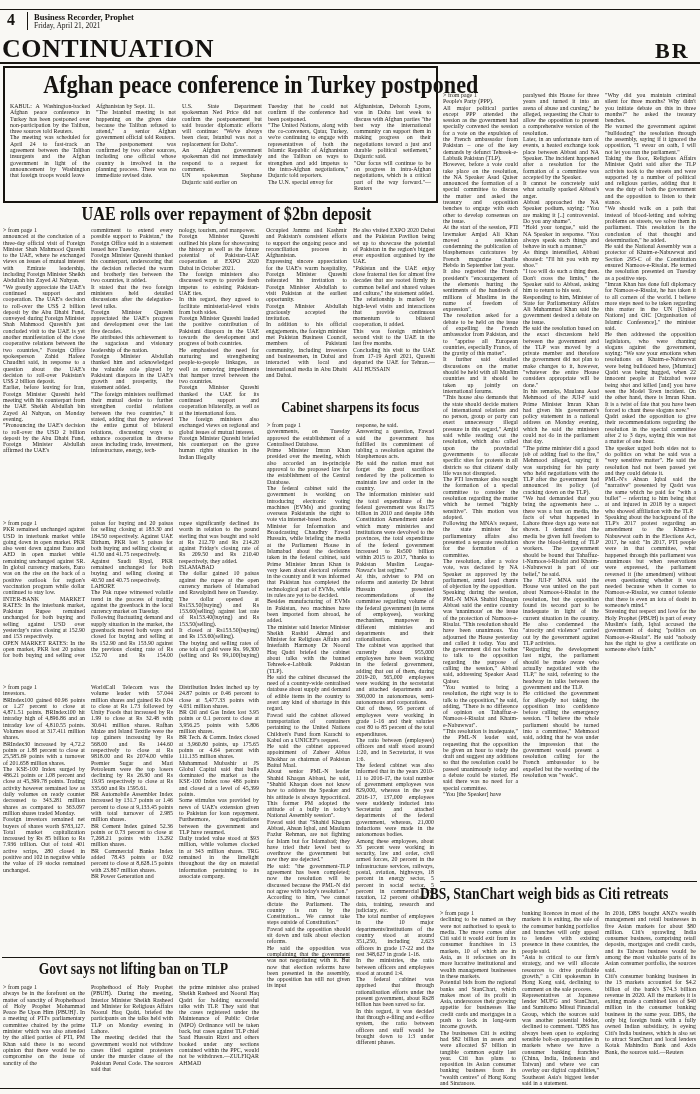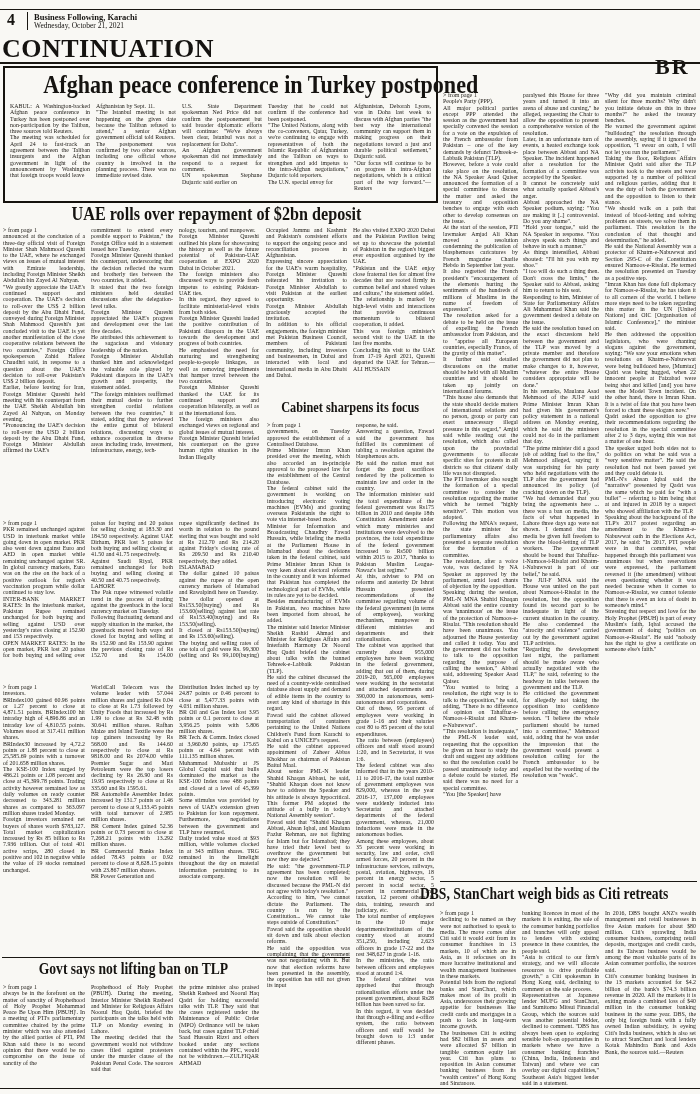--- a/index.html
+++ b/index.html
@@ -22,25 +22,25 @@
   .boxed{position:absolute;border:2.5px solid #15120d;background:#f9f8f4;}
 </style>
 </head>
 <body>
 
 <div class="page">
 
   <div class="rule" style="left:0;top:9px;width:700px;height:1px;"></div>
   <div class="abs pageno" style="left:7px;top:11px;">4</div>
   <div class="rule" style="left:27px;top:12px;width:1px;height:18px;"></div>
-  <div class="abs pubname" style="left:34px;top:13px;">Business Following, Karachi</div>
-  <div class="abs pubdate" style="left:34px;top:22px;">Wednesday, October 21, 2021</div>
+  <div class="abs pubname" style="left:34px;top:13px;">Business Recorder, Prophet</div>
+  <div class="abs pubdate" style="left:34px;top:22px;">Friday, April 21, 2021</div>
 
   <div class="abs masthead" style="left:2px;top:34px;">CONTINUATION</div>
-  <div class="abs brlogo" style="left:655px;top:38px;margin-top:16px;">BR</div>
+  <div class="abs brlogo" style="left:655px;top:38px;">BR</div>
   <div class="rule" style="left:0;top:62px;width:700px;height:2px;"></div>
 
   <div class="boxed" style="left:3px;top:66px;width:431px;height:133px;">
     <div class="headline h-xl" style="position:absolute;left:0;top:4px;width:100%;"><span>Afghan peace conference in Turkey postponed</span></div>
     <div class="col" style="left:5px;top:35px;width:80px;height:92px;">KABUL: A Washington-backed Afghan peace conference in Turkey has been postponed over non-participation by the Taliban, three sources told Reuters.
 The meeting was scheduled for April 24 to fast-track an agreement between the Taliban insurgents and the Afghan government in light of the announcement by Washington that foreign troops would leave</div>
     <div class="col" style="left:91px;top:35px;width:80px;height:92px;">Afghanistan by Sept. 11.
 "The Istanbul meeting is not happening on the given date because the Taliban refused to attend," a senior Afghan government official told Reuters.
 The postponement was confirmed by two other sources, including one official whose country is involved in the planning process. There was no immediate revised date.</div>
     <div class="col" style="left:177px;top:35px;width:80px;height:92px;">U.S. State Department spokesman Ned Price did not confirm the postponement but said broader diplomatic efforts will continue: "We've always been clear, Istanbul was not a replacement for Doha".
@@ -90,21 +90,21 @@
 "We should walk on a path that instead of blood-letting and solving problems on streets, we solve them in parliament. This resolution is the conclusion of that thought and determination," he added.
 He said the National Assembly was a protector of Khatm-e-Nabuwwat and Section 295-C of the Constitution ensured Namoos-e-Risalat. He termed the resolution presented on Tuesday as a positive step.
 "Imran Khan has done full diplomacy for Namoos-e-Risalat, he has taken it to all corners of the world. I believe more steps need to be taken regarding this matter in the UN [United Nations] and OIC [Organisation of Islamic Conference]," the minister said.
 He then addressed the opposition legislators, who were chanting slogans against the government, saying: "We saw your emotions when resolutions on Khatm-e-Nabuwwat were being bulldozed here, [Mumtaz] Qadri was being hugged, when 22 innocent people at Faizabad were being shot and killed [and] you have seen the Model Town incident. On the other hand, there is Imran Khan. It is a twist of fate that you have been forced to chant these slogans now."
 Qadri asked the opposition to give their recommendations regarding the resolution in the special committee after 2 to 3 days, saying this was not a matter of one hour.
 The speaker urged both sides not to do politics on what he said was a "very sensitive matter". He said the resolution had not been passed yet and they could debate it.
 PML-N's Ahsan Iqbal said the "narrative" presented by Qadri was the same which he paid for "with a bullet" – referring to him being shot at and injured in 2018 by a suspect who showed affiliation with the TLP.
 Speaking about the background of the TLP's 2017 protest regarding an amendment to the Khatm-e-Nabuwwat oath in the Elections Act, 2017, he said: "In 2017, PTI people were in that committee, what happened through this parliament was unanimous but when reservations were expressed, the parliament reversed it (the amendment) without even questioning whether it was needed because when it comes to Namoos-e-Risalat, we cannot tolerate that there is even an iota of doubt in someone's mind."
 Stressing that respect and love for the Holy Prophet (PBUH) is part of every Muslim's faith, Iqbal accused the government of doing "politics on Namoos-e-Risalat". He said "nobody has the right to give a certificate on someone else's faith."</div>
 
-  <div class="abs headline h-lg" style="left:44px;top:204px;width:345px;"><span>UAE rolls over repayment of $2bn deposit</span></div>
+  <div class="abs headline h-lg" style="left:54px;top:204px;width:345px;"><span>UAE rolls over repayment of $2bn deposit</span></div>
   <div class="col" style="left:3px;top:227px;width:82px;height:263px;">&gt; from page 1
 announced at the conclusion of a three-day official visit of Foreign Minister Shah Mahmood Qureshi to the UAE, where he exchanged views on issues of mutual interest with Emirate leadership, including Foreign Minister Sheikh Abdullah bin Zayed Al Nahyan.
 "We greatly appreciate the UAE's continued support and cooperation. The UAE's decision to roll-over the US$ 2 billion deposit by the Abu Dhabi Fund, conveyed during Foreign Minister Shah Mahmood Qureshi's just concluded visit to the UAE is yet another manifestation of the close cooperative relations between the two countries," Foreign Office spokesperson Zahid Hafeez Chaudhri said, in response to a question about the UAE's decision to roll-over Pakistan's US$ 2 billion deposit.
 Earlier, before leaving for Iran, Foreign Minister Qureshi held meeting with his counterpart from the UAE Sheikh Abdullah bin Zayed Al Nahyan, on Monday evening.
 "Pronouncing the UAE's decision to roll-over the USD 2 billion deposit by the Abu Dhabi Fund, Foreign Minister Abdullah affirmed the UAE's</div>
   <div class="col" style="left:91px;top:227px;width:82px;height:263px;">commitment to extend every possible support to Pakistan," the Foreign Office said in a statement issued here Tuesday.
 Foreign Minister Qureshi thanked his counterpart, underscoring that the decision reflected the warm and brotherly ties between the two countries, it added.
 It stated that the two foreign ministers held detailed discussions after the delegation-level talks.
 Foreign Minister Qureshi appreciated the UAE's progress and development over the last five decades.
 He attributed this achievement to the sagacious and visionary leadership of the nation.

